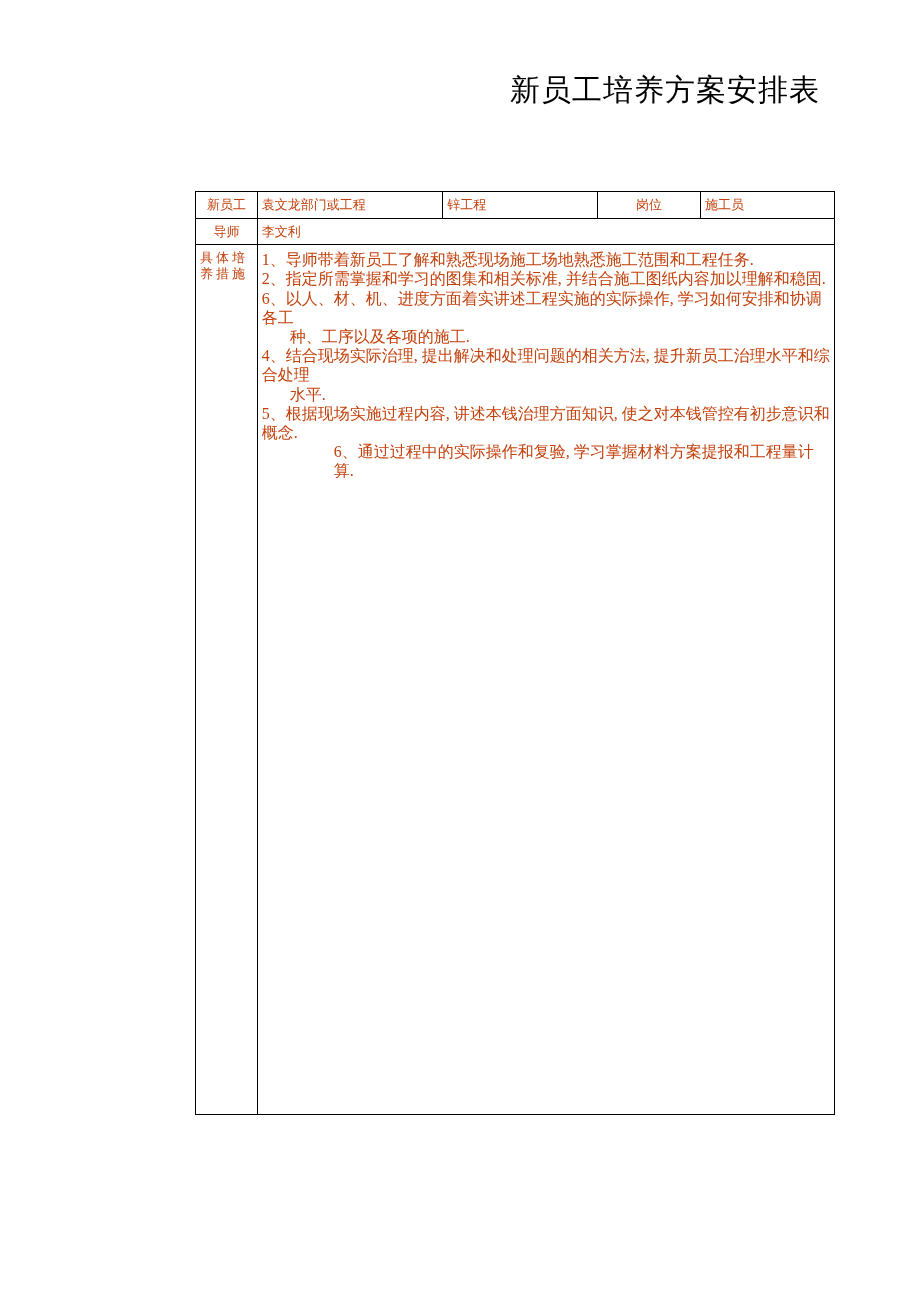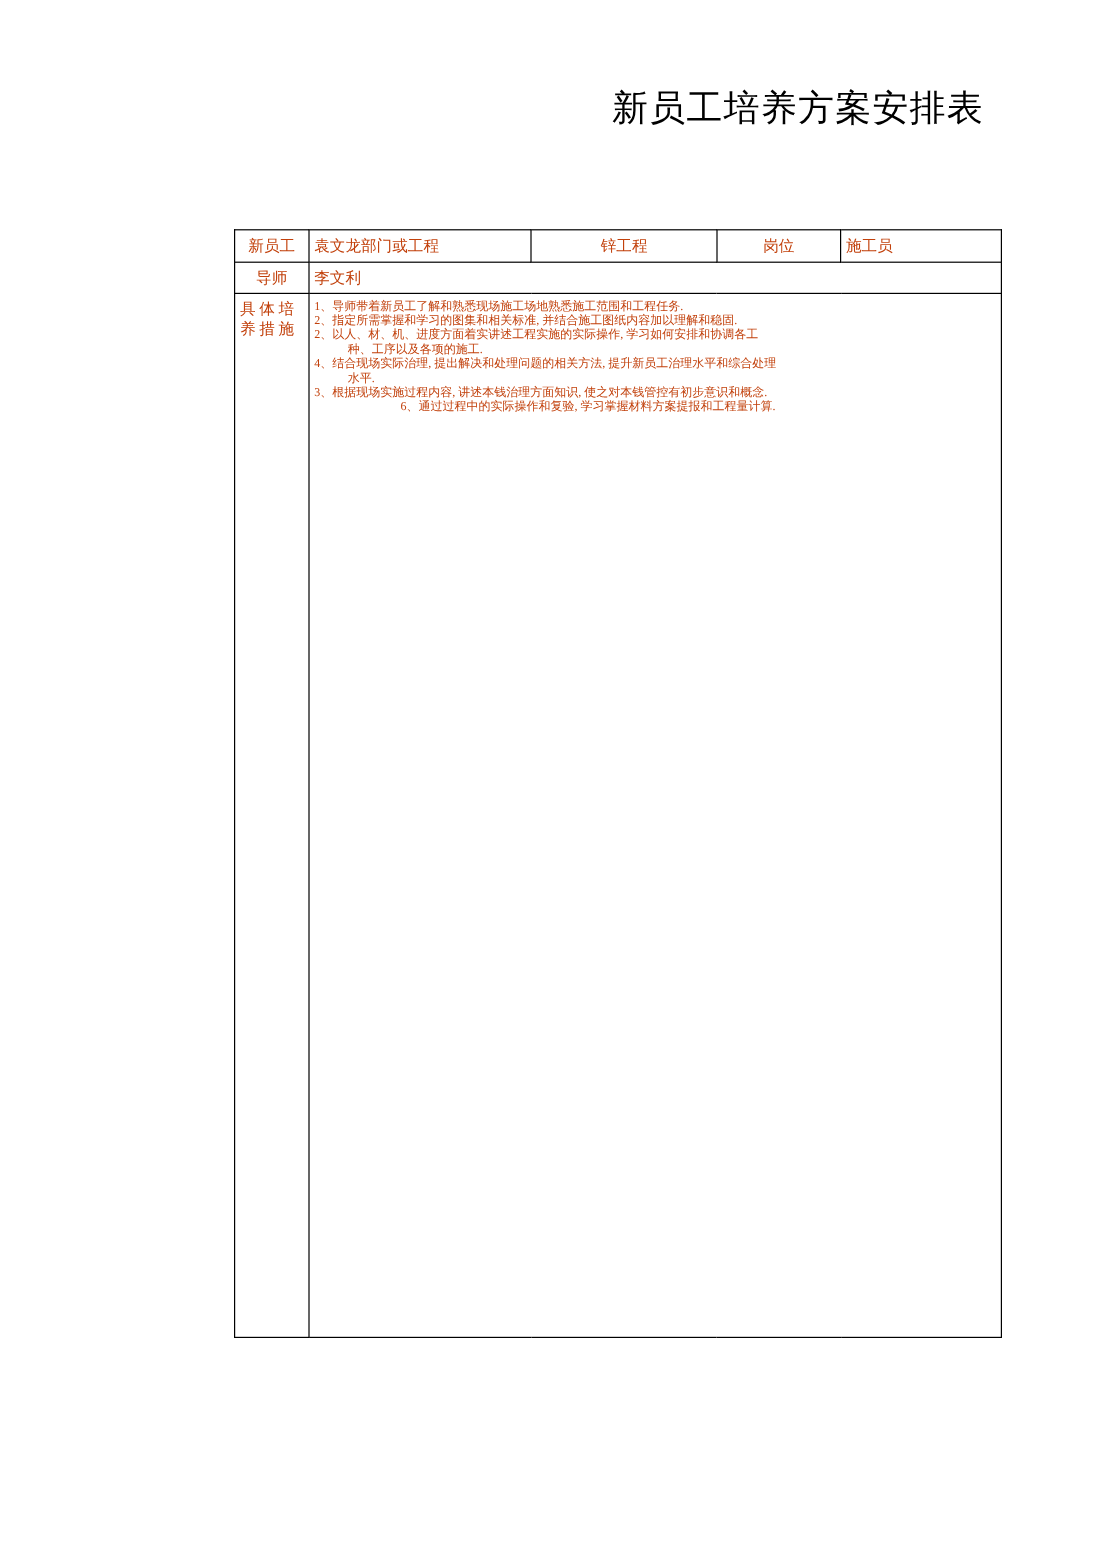--- a/index.html
+++ b/index.html
@@ -39,21 +39,20 @@
     }
     .label-cell {
       text-align: center;
       width: 60px;
     }
     .row1-col2 {
       width: 180px;
       padding-left: 2px;
     }
     .row1-col3 {
-      text-align: center;
       width: 150px;
     }
     .row1-col4 {
       text-align: center;
       width: 100px;
     }
     .row1-col5 {
       width: 130px;
     }
     .row2-col2 {
@@ -83,21 +82,21 @@
       width: 60px;
       padding: 0 3px;
       line-height: 1.9;
       letter-spacing: 3px;
     }
     .measures-content {
       padding: 8px 6px 8px 2px;
       line-height: 2.0;
       height: 870px;
       vertical-align: top;
-      font-size: 10px;
+      font-size: 16px;
     }
     .measures-content .item {
       padding-left: 0;
       text-indent: 0;
     }
     .measures-content .item-wrap {
       padding-left: 28px;
     }
     .measures-content .item6 {
       padding-left: 72px;
@@ -120,23 +119,23 @@
     </tr>
     <tr>
       <td class="label-cell">导师</td>
       <td class="row2-col2" colspan="4">李文利</td>
     </tr>
     <tr class="measures-row">
       <td class="measures-label">具体培养措施</td>
       <td class="measures-content" colspan="4">
         <div class="item">1、导师带着新员工了解和熟悉现场施工场地熟悉施工范围和工程任务.</div>
         <div class="item">2、指定所需掌握和学习的图集和相关标准, 并结合施工图纸内容加以理解和稳固.</div>
-        <div class="item">2、以人、材、机、进度方面着实讲述工程实施的实际操作, 学习如何安排和协调各工</div>
+        <div class="item">6、以人、材、机、进度方面着实讲述工程实施的实际操作, 学习如何安排和协调各工</div>
         <div class="item item-wrap">种、工序以及各项的施工.</div>
         <div class="item">4、结合现场实际治理, 提出解决和处理问题的相关方法, 提升新员工治理水平和综合处理</div>
         <div class="item item-wrap">水平.</div>
-        <div class="item">3、根据现场实施过程内容, 讲述本钱治理方面知识, 使之对本钱管控有初步意识和概念.</div>
+        <div class="item">5、根据现场实施过程内容, 讲述本钱治理方面知识, 使之对本钱管控有初步意识和概念.</div>
         <div class="item item6">6、通过过程中的实际操作和复验, 学习掌握材料方案提报和工程量计算.</div>
       </td>
     </tr>
   </tbody>
     </table>
 </div>
 
 </body></html>

